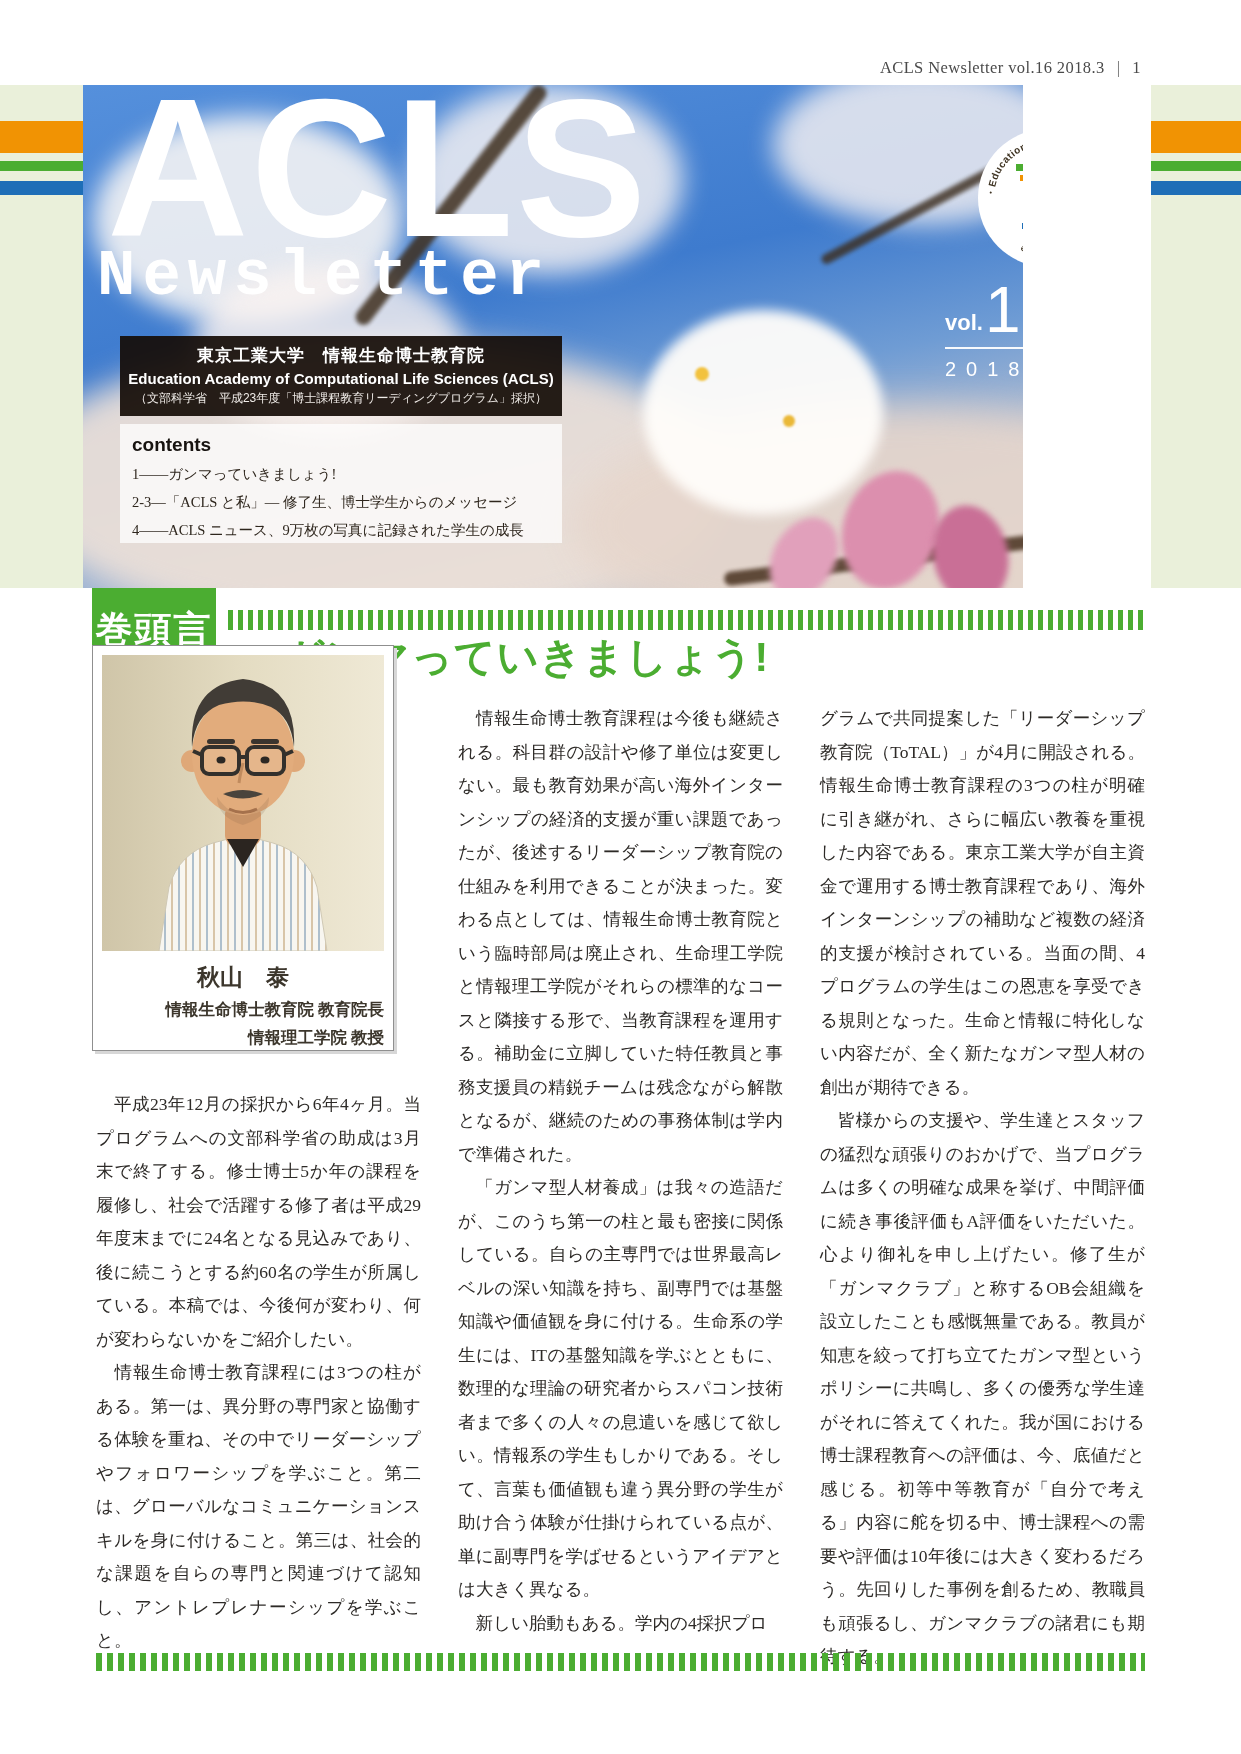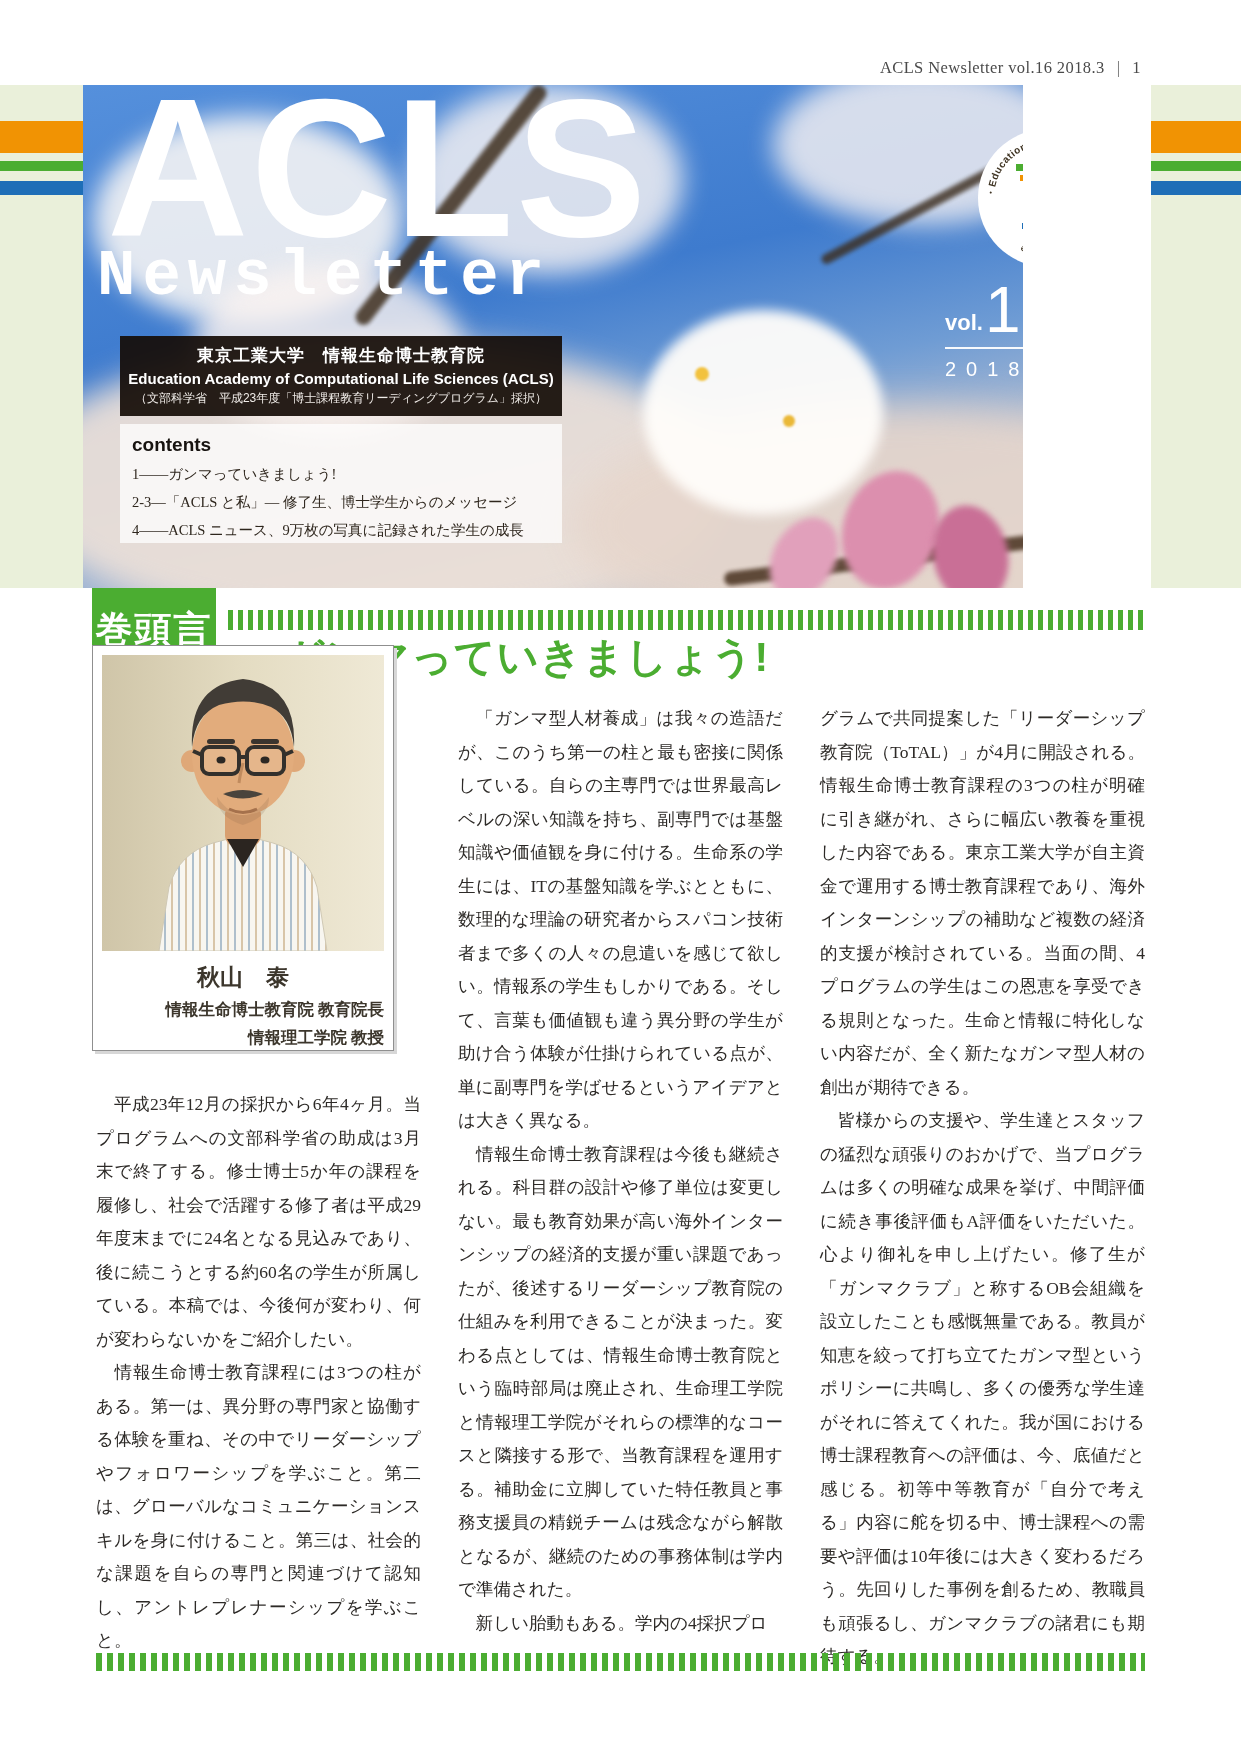--- a/index.html
+++ b/index.html
@@ -214,22 +214,22 @@
     <div class="author-name">秋山　泰</div>
     <div class="author-role">情報生命博士教育院 教育院長</div>
     <div class="author-role">情報理工学院 教授</div>
   </div>
 
   <div class="col col1">
     <p>　平成23年12月の採択から6年4ヶ月。当プログラムへの文部科学省の助成は3月末で終了する。修士博士5か年の課程を履修し、社会で活躍する修了者は平成29年度末までに24名となる見込みであり、後に続こうとする約60名の学生が所属している。本稿では、今後何が変わり、何が変わらないかをご紹介したい。</p>
     <p>　情報生命博士教育課程には3つの柱がある。第一は、異分野の専門家と協働する体験を重ね、その中でリーダーシップやフォロワーシップを学ぶこと。第二は、グローバルなコミュニケーションスキルを身に付けること。第三は、社会的な課題を自らの専門と関連づけて認知し、アントレプレナーシップを学ぶこと。</p>
   </div>
   <div class="col col2">
+    <p>　情報生命博士教育課程は今後も継続される。科目群の設計や修了単位は変更しない。最も教育効果が高い海外インターンシップの経済的支援が重い課題であったが、後述するリーダーシップ教育院の仕組みを利用できることが決まった。変わる点としては、情報生命博士教育院という臨時部局は廃止され、生命理工学院と情報理工学院がそれらの標準的なコースと隣接する形で、当教育課程を運用する。補助金に立脚していた特任教員と事務支援員の精鋭チームは残念ながら解散となるが、継続のための事務体制は学内で準備された。</p>
     <p>　「ガンマ型人材養成」は我々の造語だが、このうち第一の柱と最も密接に関係している。自らの主専門では世界最高レベルの深い知識を持ち、副専門では基盤知識や価値観を身に付ける。生命系の学生には、ITの基盤知識を学ぶとともに、数理的な理論の研究者からスパコン技術者まで多くの人々の息遣いを感じて欲しい。情報系の学生もしかりである。そして、言葉も価値観も違う異分野の学生が助け合う体験が仕掛けられている点が、単に副専門を学ばせるというアイデアとは大きく異なる。</p>
-    <p>　情報生命博士教育課程は今後も継続される。科目群の設計や修了単位は変更しない。最も教育効果が高い海外インターンシップの経済的支援が重い課題であったが、後述するリーダーシップ教育院の仕組みを利用できることが決まった。変わる点としては、情報生命博士教育院という臨時部局は廃止され、生命理工学院と情報理工学院がそれらの標準的なコースと隣接する形で、当教育課程を運用する。補助金に立脚していた特任教員と事務支援員の精鋭チームは残念ながら解散となるが、継続のための事務体制は学内で準備された。</p>
     <p>　新しい胎動もある。学内の4採択プロ</p>
   </div>
   <div class="col col3">
     <p>グラムで共同提案した「リーダーシップ教育院（ToTAL）」が4月に開設される。情報生命博士教育課程の3つの柱が明確に引き継がれ、さらに幅広い教養を重視した内容である。東京工業大学が自主資金で運用する博士教育課程であり、海外インターンシップの補助など複数の経済的支援が検討されている。当面の間、4プログラムの学生はこの恩恵を享受できる規則となった。生命と情報に特化しない内容だが、全く新たなガンマ型人材の創出が期待できる。</p>
     <p>　皆様からの支援や、学生達とスタッフの猛烈な頑張りのおかげで、当プログラムは多くの明確な成果を挙げ、中間評価に続き事後評価もA評価をいただいた。心より御礼を申し上げたい。修了生が「ガンマクラブ」と称するOB会組織を設立したことも感慨無量である。教員が知恵を絞って打ち立てたガンマ型というポリシーに共鳴し、多くの優秀な学生達がそれに答えてくれた。我が国における博士課程教育への評価は、今、底値だと感じる。初等中等教育が「自分で考える」内容に舵を切る中、博士課程への需要や評価は10年後には大きく変わるだろう。先回りした事例を創るため、教職員も頑張るし、ガンマクラブの諸君にも期待する。</p>
   </div>
 
   <div class="bottom-stripe"></div>
 </div>
 

